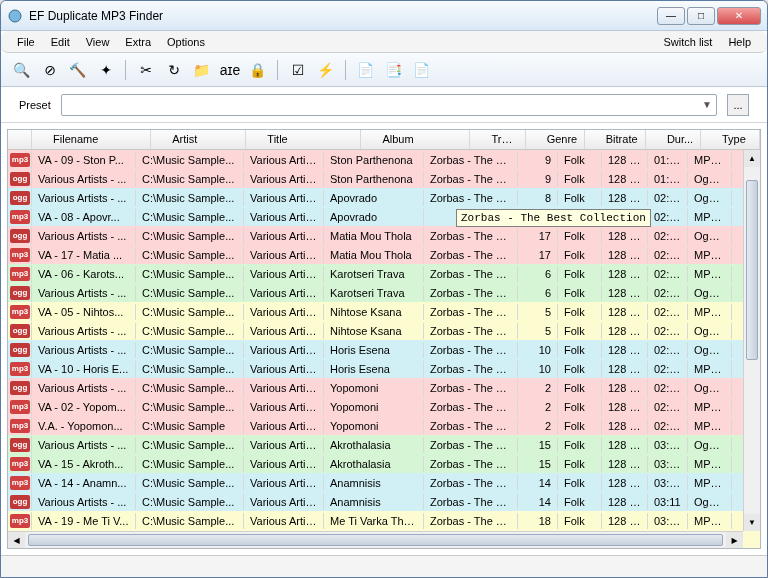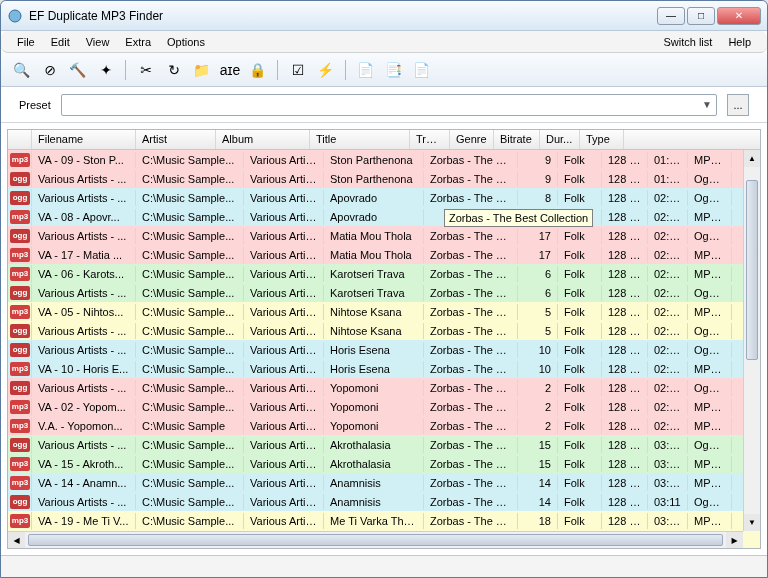--- a/index.html
+++ b/index.html
@@ -16,21 +16,21 @@
 .menubar .spacer { flex: 1; }
 .toolbar { height: 34px; background: linear-gradient(#f8fbfe,#e8eff6); display:flex; align-items:center; padding: 0 10px; gap: 6px; border-bottom:1px solid #c0cad5;}
 .tool-icon { width: 22px; height: 22px; display:flex; align-items:center; justify-content:center; cursor:pointer; font-size:14px; }
 .tool-sep { width: 2px; height: 20px; border-left: 1px solid #b0b8c0; margin: 0 2px; }
 .preset-bar { height: 36px; display:flex; align-items:center; padding: 0 18px; gap: 10px; border-bottom:1px solid #d0d6dc;}
 .preset-bar label { }
 .preset-combo { flex:1; height:22px; border:1px solid #9aa8b8; border-radius:2px; background:#fff; display:flex; align-items:center; justify-content:flex-end; padding:0 4px;}
 .preset-arrow { font-size:10px; color:#555; cursor:pointer;}
 .preset-btn { width:22px; height:22px; border:1px solid #9aa8b8; background:#f0f0f0; cursor:pointer; display:flex; align-items:center; justify-content:center;}
 .list-container { flex:1; margin:6px; border:1px solid #b0b8c0; background:#fff; display:flex; flex-direction:column; position:relative; overflow:hidden;}
-.list-header { display:flex; background:linear-gradient(#fdfdfd,#ebebeb); border-bottom:1px solid #c8c8c8; height:20px; flex-shrink:0;}
+.list-header { display:flex; background:linear-gradient(#fdfdfd,#ebebeb); border-bottom:1px solid #c8c8c8; height:20px; flex-shrink:0;justify-content:space-between;}
 .col { padding:3px 6px; border-right:1px solid #d8d8d8; overflow:hidden; white-space:nowrap; text-overflow:ellipsis;}
 .col-h { font-weight:normal; cursor:pointer;}
 .c0{width:24px;padding:0;} .c1{width:104px;} .c2{width:108px;} .c3{width:80px;} .c4{width:100px;} .c5{width:94px;} .c6{width:40px;text-align:right;} .c7{width:44px;} .c8{width:46px;} .c9{width:40px;} .c10{width:44px;}
 .list-body { flex:1; overflow:hidden; }
 .row { display:flex; height:19px; align-items:center;}
 .row .col { padding-top:2px; padding-bottom:2px;}
 .icon-tag { display:inline-block; width:20px; height:14px; font-size:8px; font-weight:bold; text-align:center; line-height:14px; color:#fff; border-radius:2px; margin:2px;}
 .icon-mp3 { background:#d04040;}
 .icon-ogg { background:#c03838;}
 .row-pink { background:#fdd7d7;}
@@ -104,22 +104,22 @@
       <span class="preset-arrow">▼</span>
     </div>
     <div class="preset-btn">...</div>
   </div>
 
   <div class="list-container">
     <div class="list-header" id="list-header">
         <div class="col col-h c0"></div>
         <div class="col col-h c1">Filename</div>
         <div class="col col-h c3">Artist</div>
+        <div class="col col-h c4">Title</div>
         <div class="col col-h c5">Album</div>
-        <div class="col col-h c4">Title</div>
         <div class="col col-h c6">Track</div>
         <div class="col col-h c7">Genre</div>
         <div class="col col-h c8">Bitrate</div>
         <div class="col col-h c9">Dur...</div>
         <div class="col col-h c10">Type</div>
       </div>
     <div class="list-body" id="list-body">
         <div class="row row-pink">
           <div class="col c0" style="padding: 0px;"><span class="icon-tag icon-mp3">mp3</span></div>
           <div class="col c1">VA - 09 - Ston P...</div>
@@ -387,21 +387,21 @@
           <div class="col c3">Various Artists</div>
           <div class="col c4">Me Ti Varka Tha ...</div>
           <div class="col c5">Zorbas - The B...</div>
           <div class="col c6">18</div>
           <div class="col c7">Folk</div>
           <div class="col c8">128 k...</div>
           <div class="col c9">03:02</div>
           <div class="col c10">Ogg V</div>
         </div>
       </div>
-    <div class="tooltip" id="tooltip" style="top: 79px; left: 436px;">Zorbas - The Best Collection</div>
+    <div class="tooltip" id="tooltip" style="top: 79px; left: 448px; font-family: Liberation Mono, monospace;">Zorbas - The Best Collection</div>
     <div class="scrollbar-v">
       <div class="arr up">▲</div>
       <div class="thumb"></div>
       <div class="arr dn">▼</div>
     </div>
     <div class="scrollbar-h">
       <div class="arr lf">◀</div>
       <div class="thumb"></div>
       <div class="arr rt">▶</div>
     </div>

